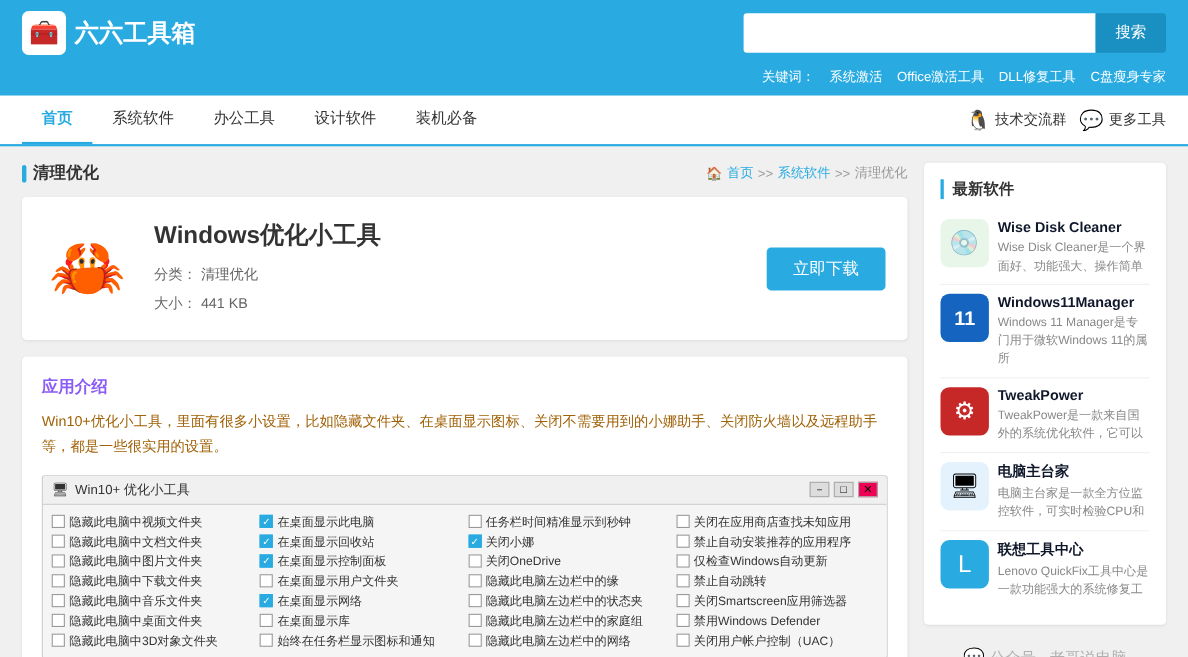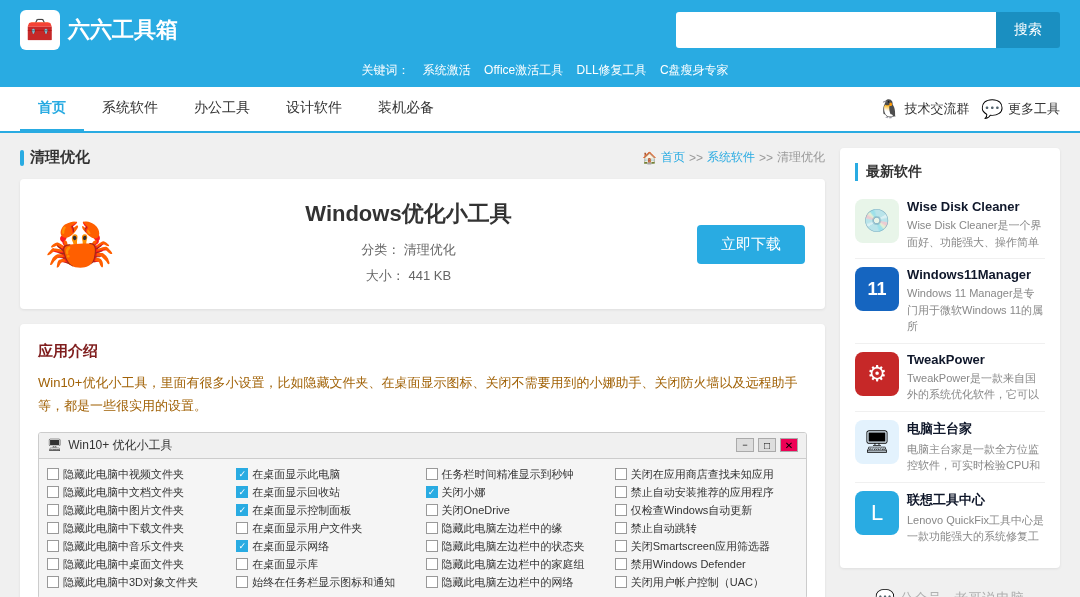--- a/index.html
+++ b/index.html
@@ -8,21 +8,21 @@
     
     .header { background: #29abe2; padding: 10px 20px; display: flex; align-items: center; justify-content: space-between; }
     .logo-area { display: flex; align-items: center; gap: 8px; }
     .logo-icon { width: 40px; height: 40px; background: #fff; border-radius: 6px; display: flex; align-items: center; justify-content: center; font-size: 22px; }
     .logo-text { color: #fff; font-size: 22px; font-weight: bold; }
     .search-area { display: flex; align-items: center; gap: 0; }
     .search-input { width: 320px; height: 36px; border: none; border-radius: 3px 0 0 3px; padding: 0 12px; font-size: 14px; outline: none; }
     .search-btn { background: #1a8fc1; color: #fff; border: none; height: 36px; padding: 0 18px; font-size: 14px; cursor: pointer; border-radius: 0 3px 3px 0; }
 
     
-    .keywords { background: #29abe2; padding: 2px 20px 8px; text-align: center; font-size: 12px; color: #d6f0fb; }
+    .keywords { background: #29abe2; padding: 2px 20px 8px; text-align: right; font-size: 12px; color: #d6f0fb; }
     .keywords span { color: #fff; margin-left: 10px; cursor: pointer; }
 
     
     .nav { background: #fff; border-bottom: 2px solid #29abe2; padding: 0 20px; display: flex; align-items: center; justify-content: space-between; }
     .nav-left { display: flex; }
     .nav-item { padding: 12px 18px; font-size: 14px; color: #333; cursor: pointer; display: block; }
     .nav-item.active { color: #29abe2; border-bottom: 2px solid #29abe2; font-weight: bold; }
     .nav-right { display: flex; align-items: center; gap: 12px; font-size: 13px; color: #333; }
     .nav-right-item { display: flex; align-items: center; gap: 4px; cursor: pointer; color: #333; }
     .nav-right-item .qq-icon { color: #29abe2; font-size: 18px; }
@@ -36,28 +36,28 @@
     
     .section-header { display: flex; align-items: center; justify-content: space-between; margin-bottom: 12px; }
     .section-title { display: flex; align-items: center; gap: 6px; font-size: 15px; font-weight: bold; color: #333; }
     .section-title::before { content: ''; display: inline-block; width: 4px; height: 16px; background: #29abe2; border-radius: 2px; }
     .breadcrumb { font-size: 12px; color: #999; display: flex; align-items: center; gap: 4px; }
     .breadcrumb a { color: #29abe2; text-decoration: none; }
 
     
     .app-card { background: #fff; border-radius: 4px; padding: 20px; display: flex; align-items: center; gap: 20px; margin-bottom: 15px; box-shadow: 0 1px 3px rgba(0,0,0,0.08); }
     .app-icon { width: 80px; height: 80px; display: flex; align-items: center; justify-content: center; font-size: 56px; flex-shrink: 0; }
-    .app-info { flex: 1; text-align: center; }
+    .app-info { flex: 1; }
     .app-name { font-size: 22px; font-weight: bold; color: #333; margin-bottom: 8px; }
     .app-meta { font-size: 13px; color: #666; line-height: 2; }
     .download-btn { background: #29abe2; color: #fff; border: none; padding: 10px 24px; font-size: 15px; border-radius: 4px; cursor: pointer; white-space: nowrap; }
 
     
     .intro-section { background: #fff; border-radius: 4px; padding: 18px; box-shadow: 0 1px 3px rgba(0,0,0,0.08); }
-    .intro-title { font-size: 15px; font-weight: bold; color: #7f1d1d; margin-bottom: 10px; }
+    .intro-title { font-size: 15px; font-weight: bold; color: #8b5cf6; margin-bottom: 10px; }
     .intro-text { font-size: 13px; color: #a16207; line-height: 1.8; margin-bottom: 14px; }
 
     
     .app-window { border: 1px solid #ccc; border-radius: 3px; overflow: hidden; font-size: 11px; }
     .window-titlebar { background: #f0f0f0; border-bottom: 1px solid #ccc; padding: 4px 8px; display: flex; align-items: center; justify-content: space-between; }
     .window-title { font-size: 12px; color: #333; display: flex; align-items: center; gap: 6px; }
     .window-controls { display: flex; gap: 4px; }
     .win-btn { width: 18px; height: 14px; border: 1px solid #aaa; background: #ddd; font-size: 10px; display: flex; align-items: center; justify-content: center; cursor: pointer; }
     .window-body { background: #f5f5f5; padding: 8px; }
     .checkbox-grid { display: grid; grid-template-columns: repeat(4, 1fr); gap: 3px 6px; }

